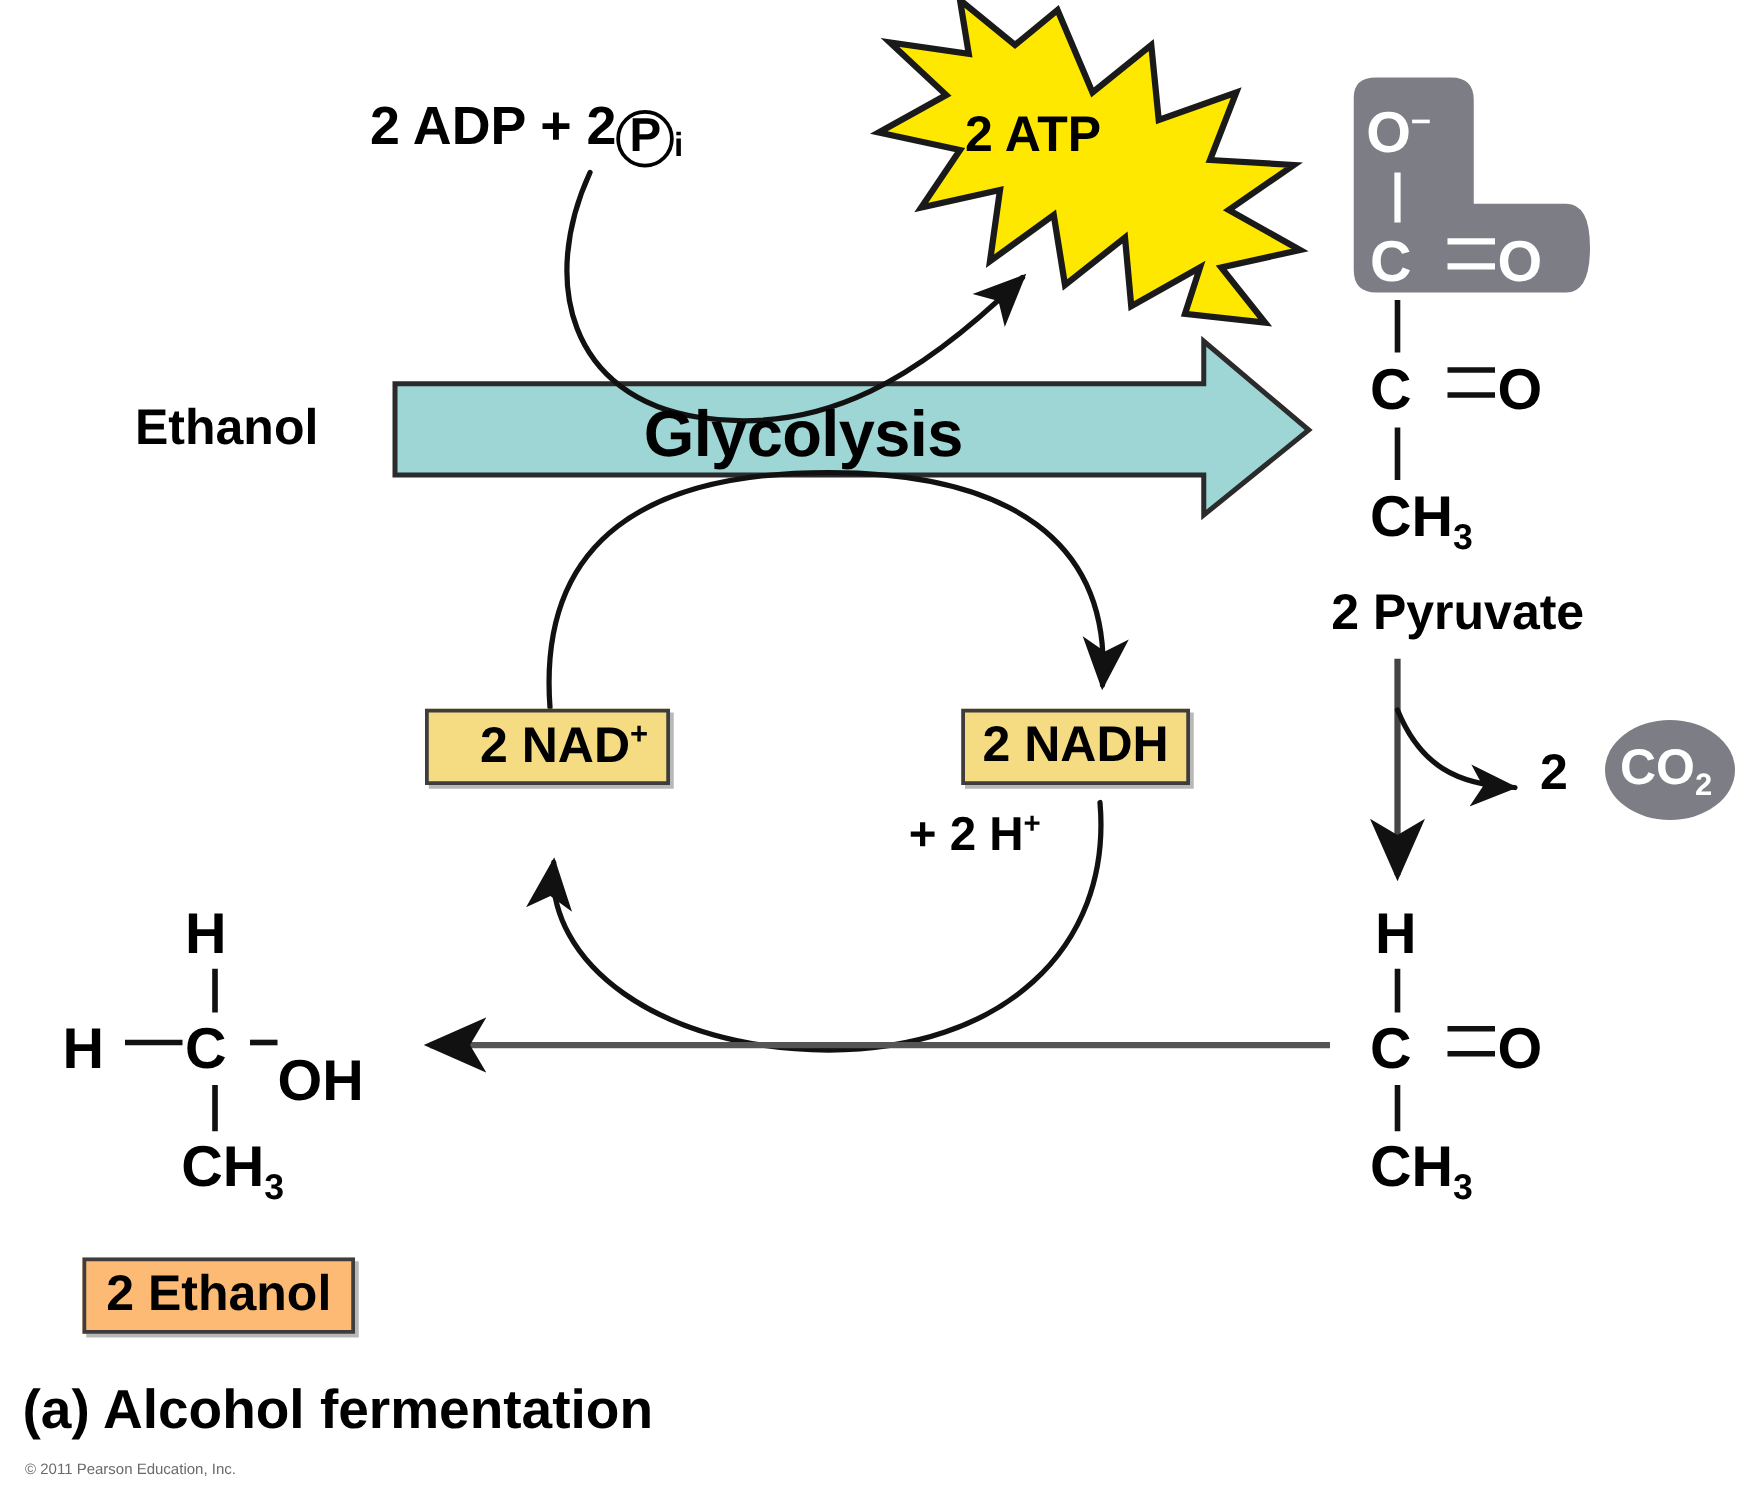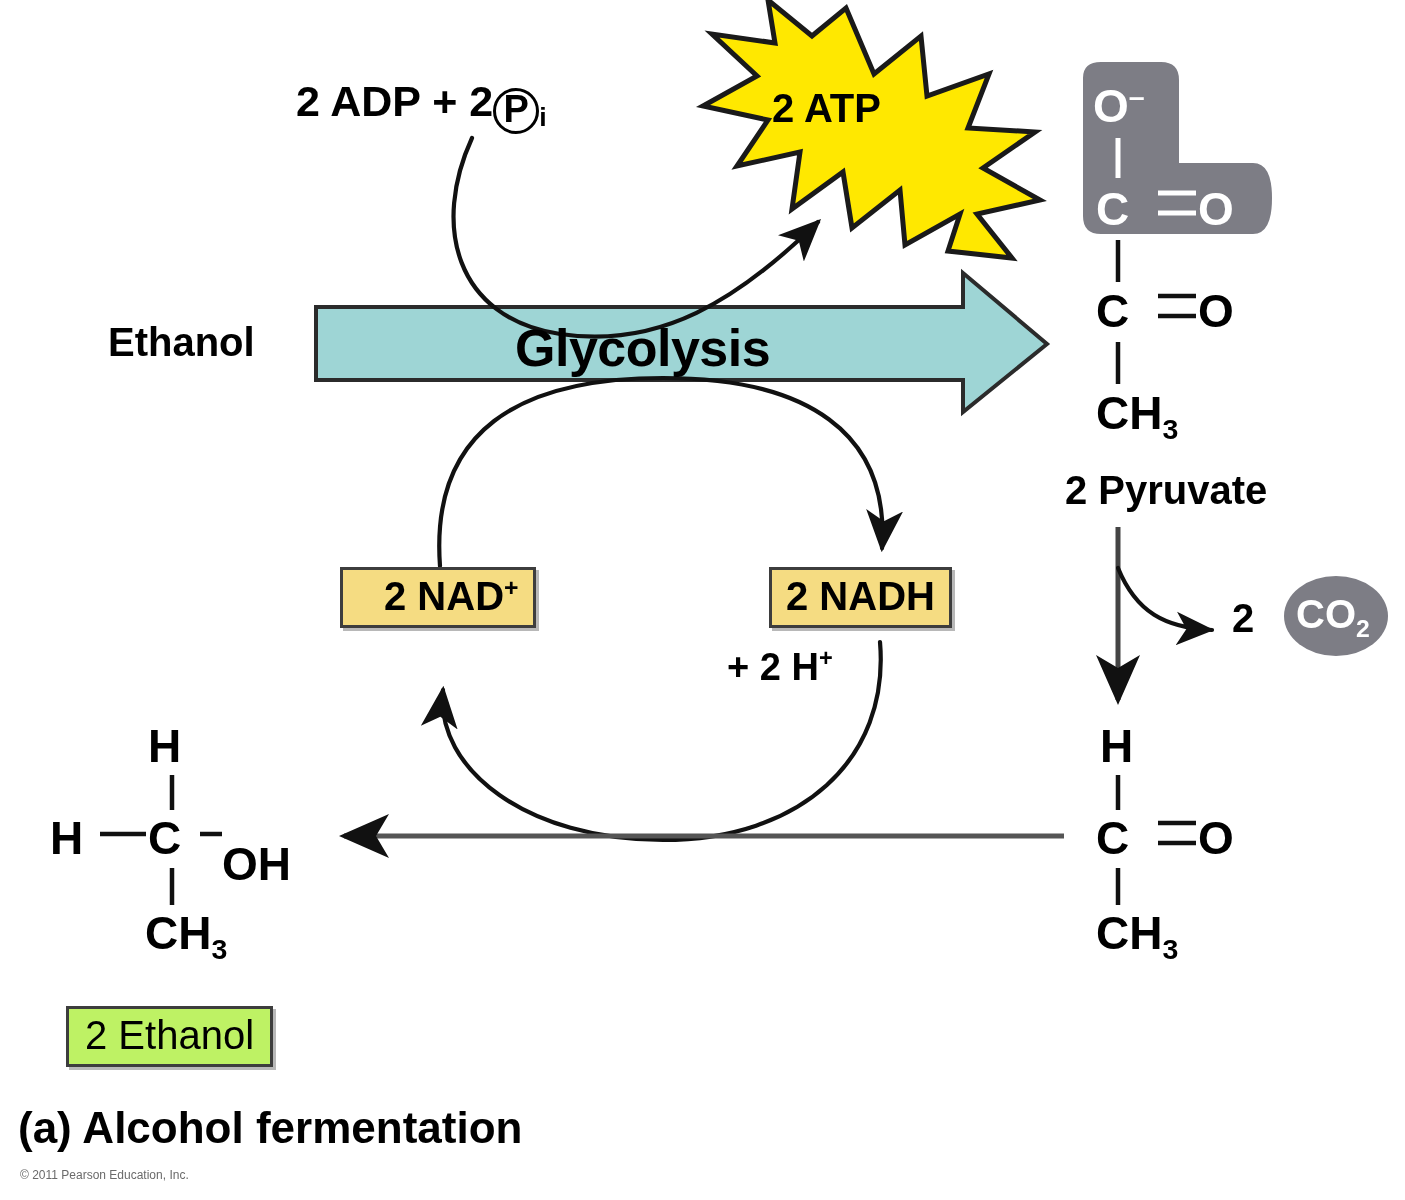--- a/index.html
+++ b/index.html
@@ -83,26 +83,26 @@
     white-space: nowrap;
     line-height: 1;
   }
   #nadplus-box { left: 340px; top: 567px; padding-left: 41px; }
   #nadh-box   { left: 757px; top: 567px; margin-left: 12px; }
   #h-plus-label { left: 727px; top: 647px; font-size: 38px; }
 
   
   #ethanol-box {
     left: 66px; top: 1006px;
-    background: #bef264;
+    background: #fdba74;
     border: 3px solid #3d3d3d;
     box-shadow: 3px 3px 0 rgba(0,0,0,0.28);
     padding: 6px 16px 9px 16px;
     font-size: 40px;
-    font-weight: normal;
+    font-weight: bold;
     white-space: nowrap;
     line-height: 1;
   }
 
   
   .atom {
     font-size: 46px;
     font-weight: bold;
     color: #000;
     line-height: 1;

